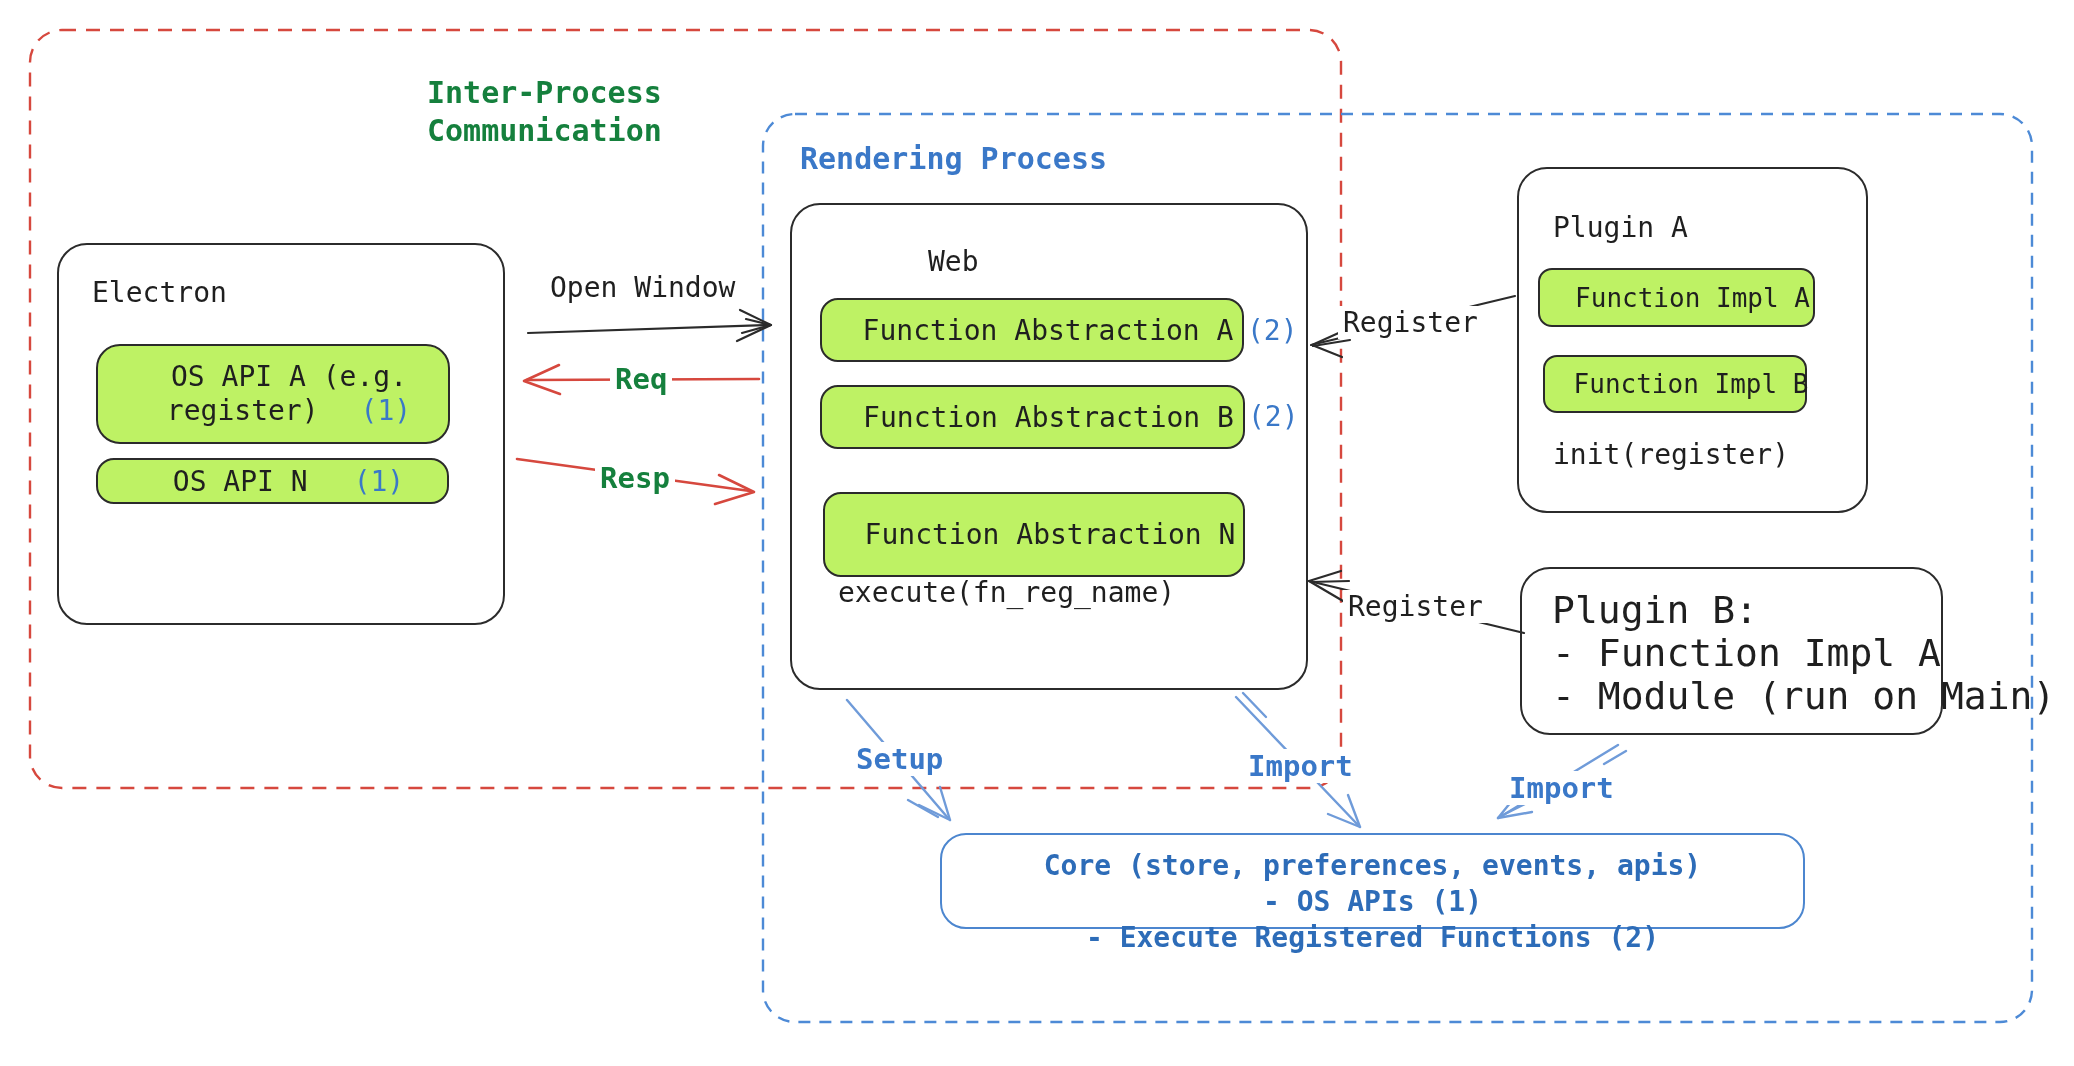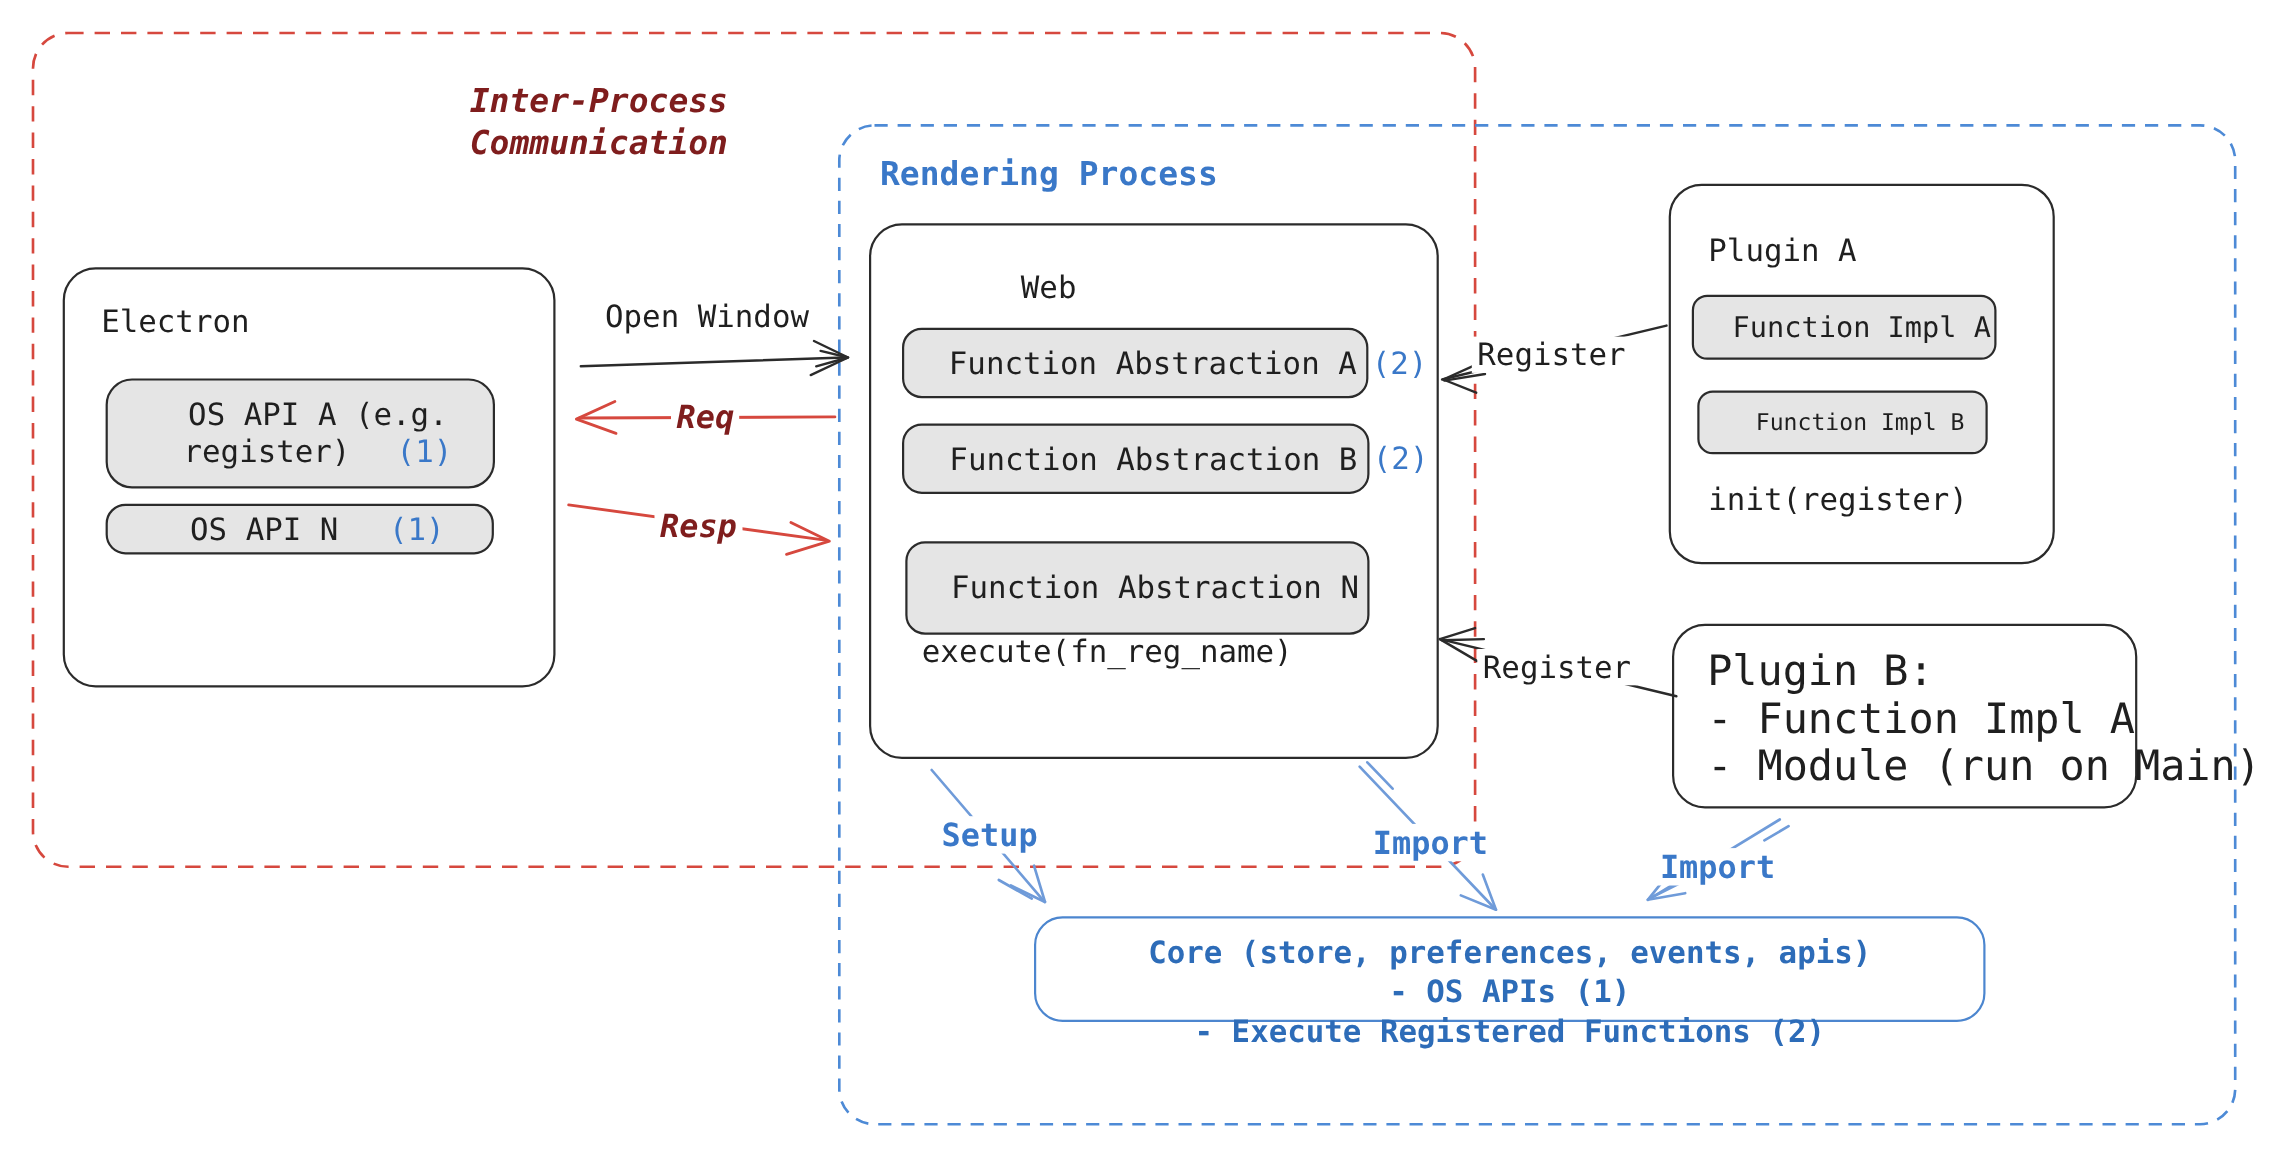--- a/index.html
+++ b/index.html
@@ -1,24 +1,24 @@
 <!DOCTYPE html>
 <html><head>
 <meta charset="utf-8">
 <style>
   html,body{margin:0;padding:0;background:#ffffff;}
   #canvas{position:relative;width:2074px;height:1066px;background:#ffffff;overflow:hidden;
           font-family:"DejaVu Sans Mono", monospace;color:#1f1f1f;}
   .abs{position:absolute;}
   .box{position:absolute;border:2.5px solid #2b2b2b;border-radius:30px;background:#ffffff;box-sizing:border-box;}
-  .ibox{position:absolute;border:2px solid #2b2b2b;border-radius:18px;background:#e5e5e5;box-sizing:border-box;
+  .ibox{position:absolute;border:2px solid #2b2b2b;border-radius:18px;background:#bef264;box-sizing:border-box;
         display:flex;align-items:center;justify-content:center;font-size:28px;padding-left:32px;}
   .lbl{position:absolute;font-size:28px;white-space:pre;}
   .region-lbl{position:absolute;font-size:30px;font-weight:bold;white-space:pre-line;line-height:38px;}
-  .red{color:#7f1d1d;font-style:italic;}
+  .red{color:#15803d;}
   .blue{color:#3a78c8;}
   .onwhite{background:#ffffff;padding:0 5px;}
   .arrowlbl{font-weight:bold;font-size:29px;}
   .badge{position:absolute;font-size:28px;color:#3a78c8;}
   svg.layer{position:absolute;left:0;top:0;z-index:5;pointer-events:none;}
   .toplbl{z-index:8;}
   .corelines{line-height:36px;text-align:center;font-weight:bold;color:#2d6cb8;font-size:28px;}
   .pluginblines{line-height:43px;font-size:38px;}
 </style>
 </head>
@@ -127,21 +127,21 @@
   <div class="lbl" style="left:838px;top:576px;">execute(fn_reg_name)</div>
 
   <div class="lbl onwhite toplbl" style="left:1338px;top:306px;">Register</div>
   <div class="lbl onwhite toplbl" style="left:1343px;top:590px;">Register</div>
 
   <div class="box" style="left:1517px;top:167px;width:351px;height:346px;"></div>
   <div class="lbl" style="left:1553px;top:211px;">Plugin A</div>
   <div class="ibox" style="left:1538px;top:268px;width:277px;height:59px;border-radius:14px;font-size:26px;">
     <span style="white-space:pre;">Function Impl A</span>
   </div>
-  <div class="ibox" style="left:1543px;top:355px;width:264px;height:58px;border-radius:14px;font-size:21px;">
+  <div class="ibox" style="left:1543px;top:355px;width:264px;height:58px;border-radius:14px;font-size:26px;">
     <span style="white-space:pre;">Function Impl B</span>
   </div>
   <div class="lbl" style="left:1553px;top:438px;">init(register)</div>
 
   <div class="box" style="left:1520px;top:567px;width:423px;height:168px;"></div>
   <div class="abs pluginblines" style="left:1552px;top:589px;">
     <div style="white-space:pre;">Plugin B:</div>
     <div style="white-space:pre;">- Function Impl A</div>
     <div style="white-space:pre;">- Module (run on Main)</div>
   </div>

